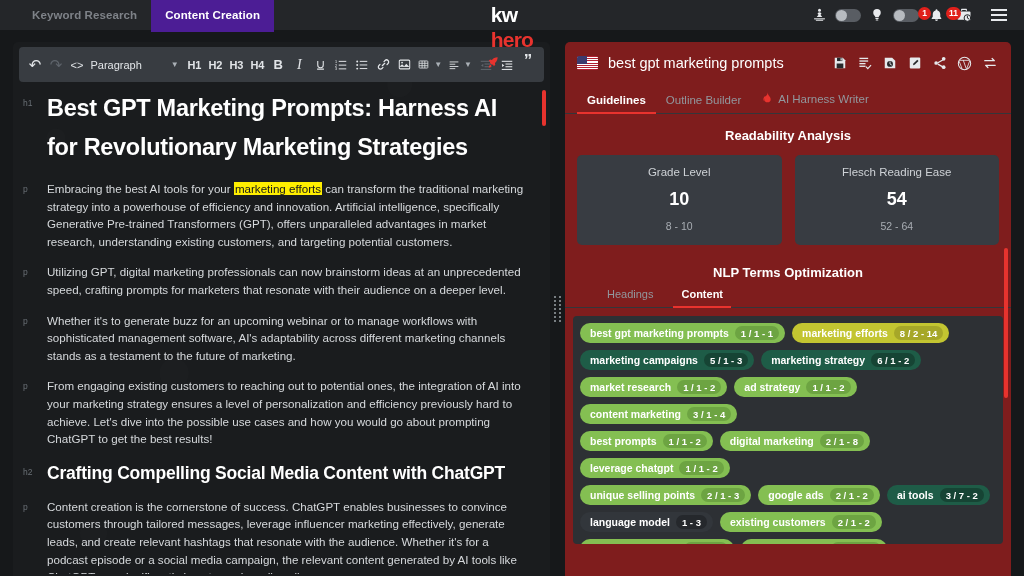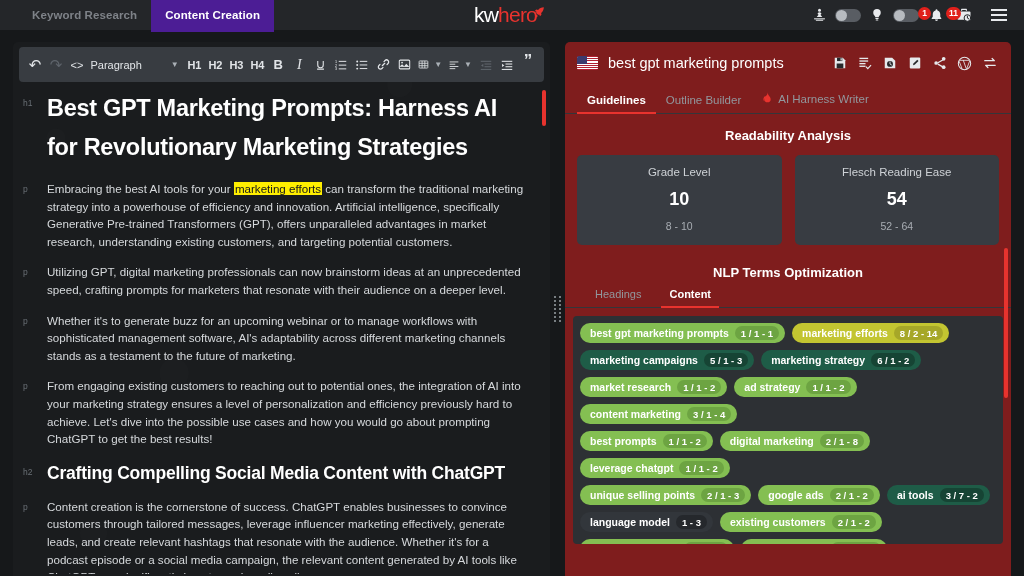--- a/index.html
+++ b/index.html
@@ -25,23 +25,24 @@
     padding: 0 14px;
     font-size: 11.5px; font-weight: bold;
     color: #7e8288; letter-spacing: .1px;
     cursor: pointer; white-space: nowrap;
   }
   .topnav-item.active { color: #ffffff; background: #4c1d95; }
 
   .brand {
     position: absolute; left: 50%; top: 2px;
     transform: translateX(-50%);
-    font-size: 21px; font-weight: normal; letter-spacing: -0.8px;
+    font-size: 21px; font-weight: bold; letter-spacing: -0.8px;
     display: flex; align-items: flex-start;
     line-height: 25px;
+    flex-direction: column;
   }
   .brand .kw { color: #ffffff; }
   .brand .hero { color: #e8332e; }
   .brand .rocket { position: relative; left: -5px; top: -3px; }
 
   .topicons {
     position: absolute; right: 10px; top: 0;
     height: 30px; display: flex; align-items: center; gap: 0px;
   }
   .ticon { width: 26px; height: 30px; display: flex; align-items: center; justify-content: center; cursor: pointer; }
@@ -190,21 +191,21 @@
   .cards { display: flex; gap: 13px; padding: 0 12px; }
   .card {
     flex: 1; background: #383c42; border-radius: 5px;
     padding: 11px 0 13px; text-align: center;
   }
   .card-label { font-size: 11.5px; color: #ced2d6; }
   .card-value { font-size: 18px; font-weight: bold; color: #ffffff; margin: 11px 0 10px; }
   .card-range { font-size: 10.5px; color: #a8adb3; }
 
   .nlp-title { text-align: center; font-size: 13px; font-weight: bold; color: #ffffff; margin: 20px 0 0; }
-  .ntabs { display: flex; align-items: flex-end; height: 28px; padding: 6px 16px 0; border-bottom: 1px solid #33363a; }
+  .ntabs { display: flex; align-items: flex-end; height: 28px; padding: 6px 28px 0; border-bottom: 1px solid #33363a; }
   .ntab { font-size: 11px; color: #92979d; padding: 0 14px 7px; position: relative; cursor: pointer; }
   .ntab.active { color: #ffffff; font-weight: bold; }
   .ntab.active::after { content: ""; position: absolute; left: 6px; right: 6px; bottom: -1px; height: 2.5px; background: #e8332e; }
 
   .tagbox {
     margin: 8px 8px 0 8px;
     background: #2d3034; border-radius: 4px;
     padding: 7px 7px 0 7px;
     height: 228px; overflow: hidden;
   }

